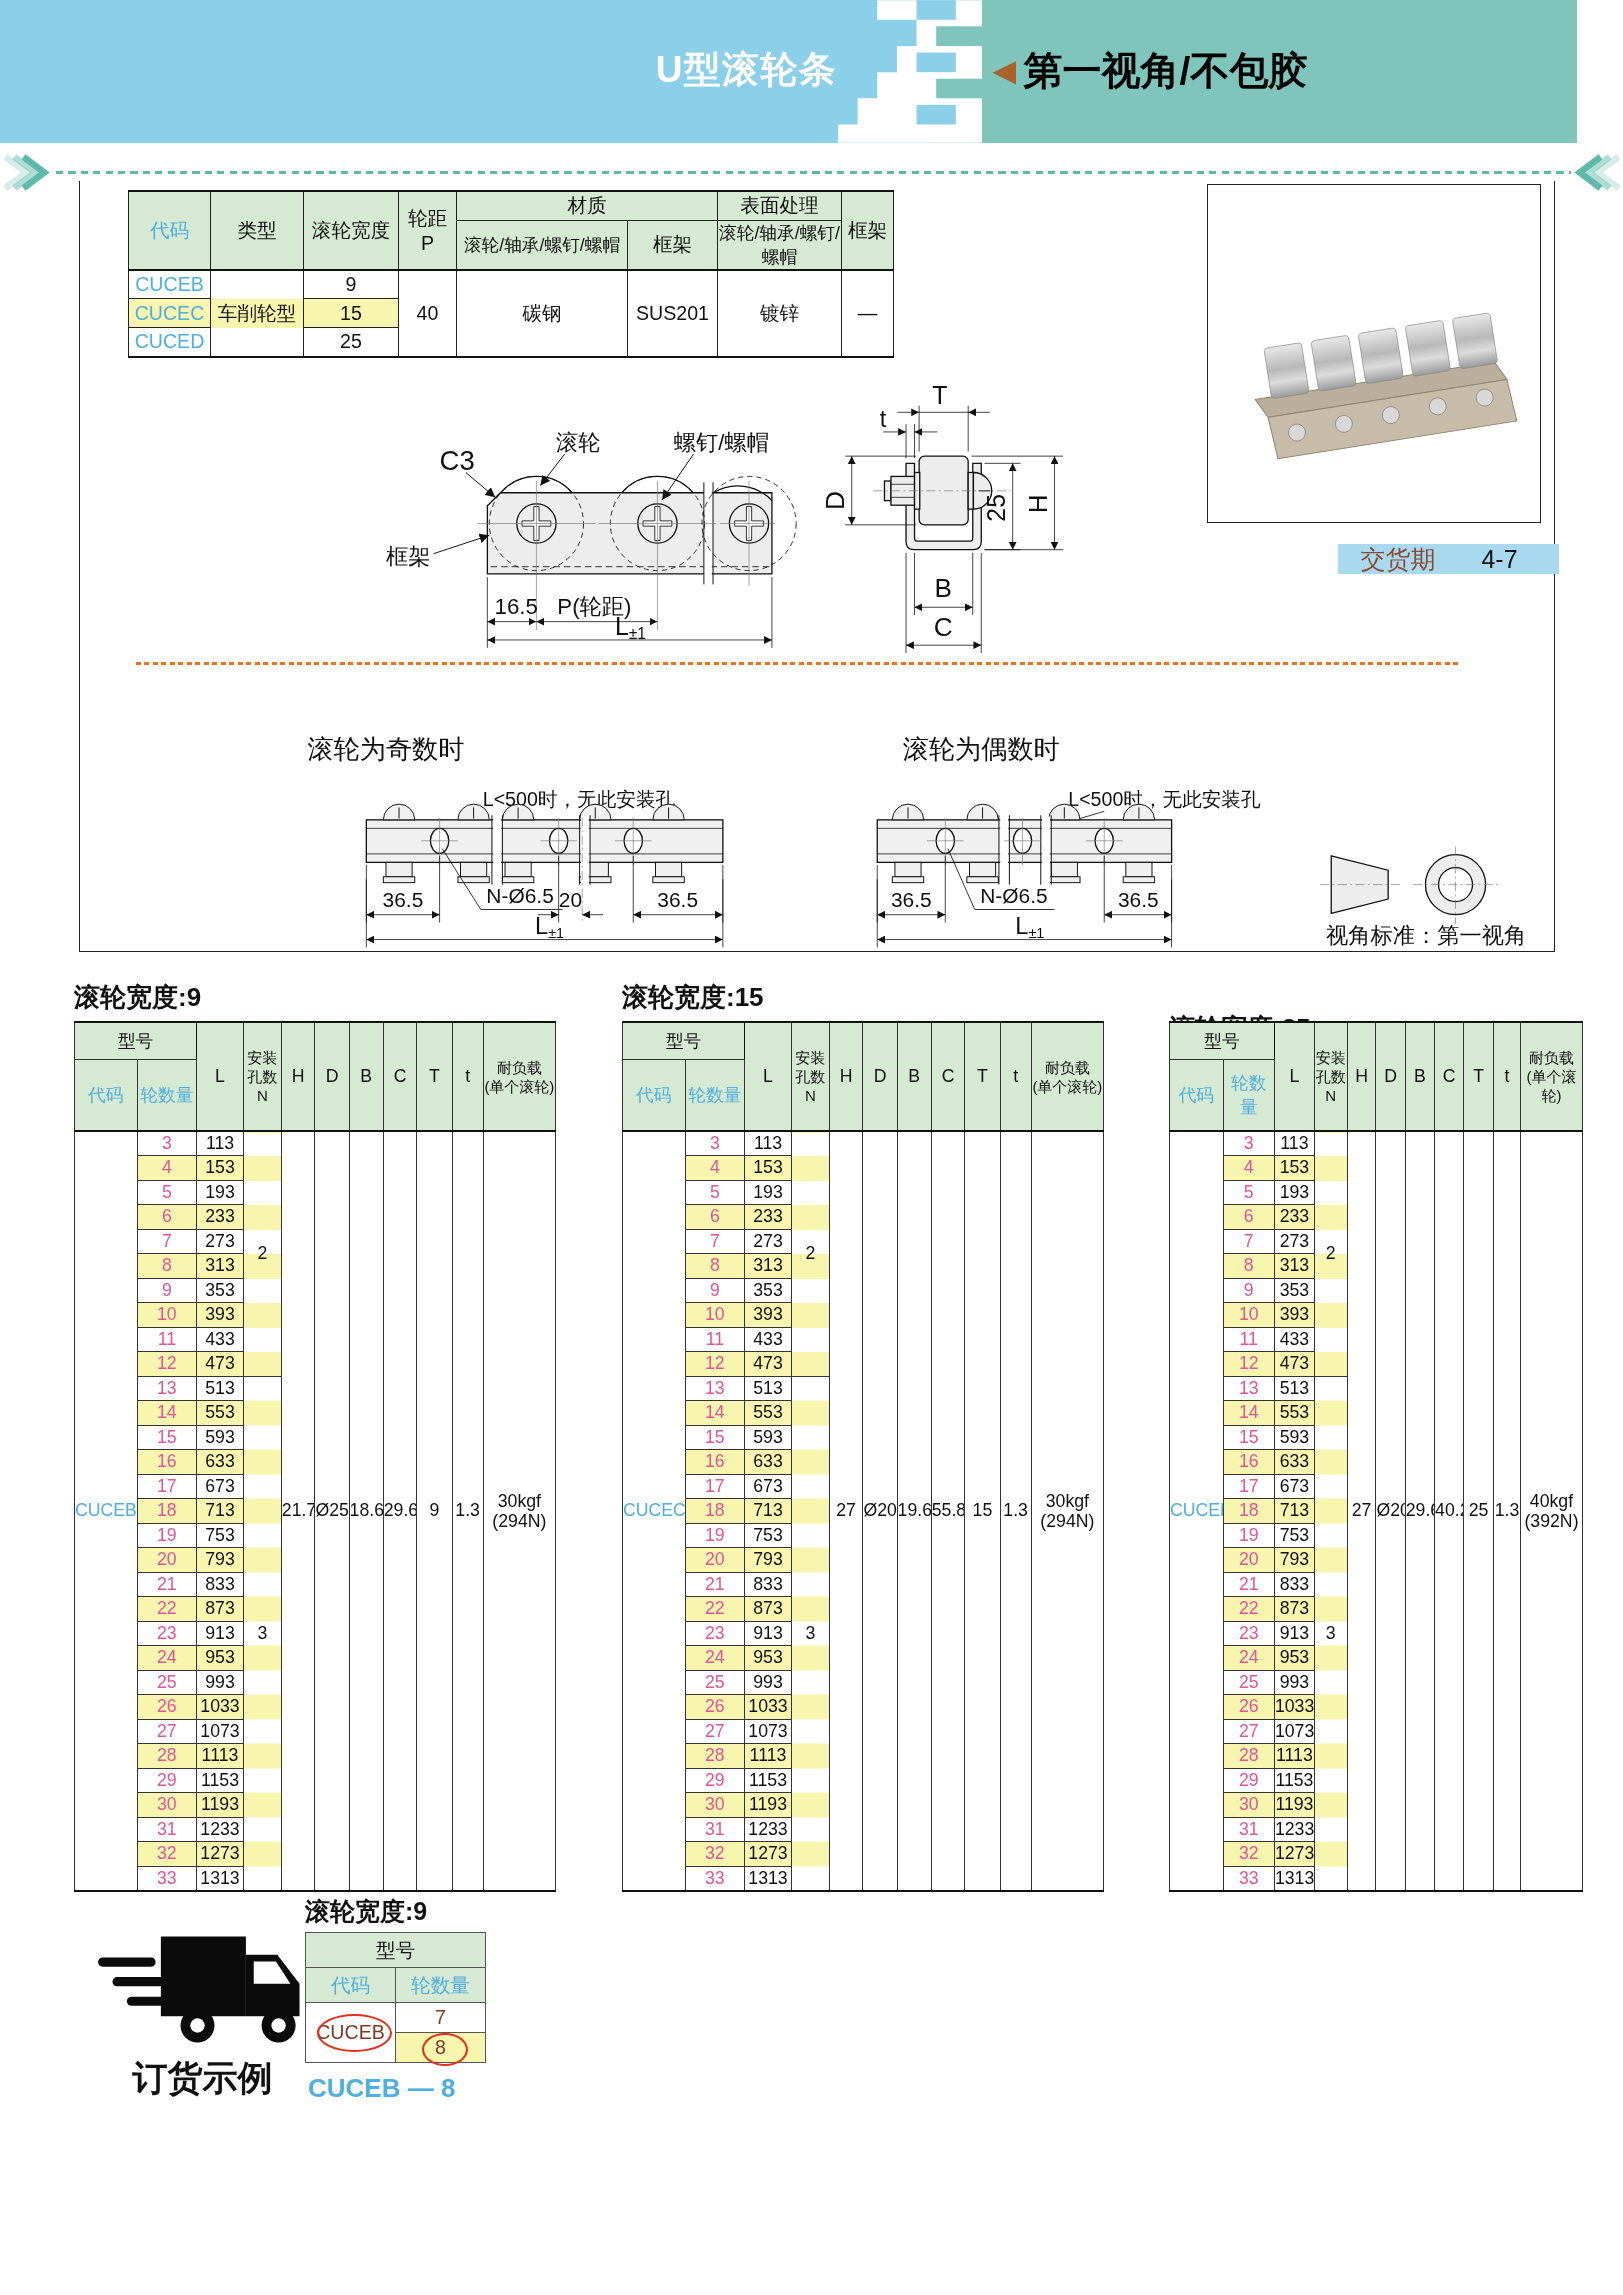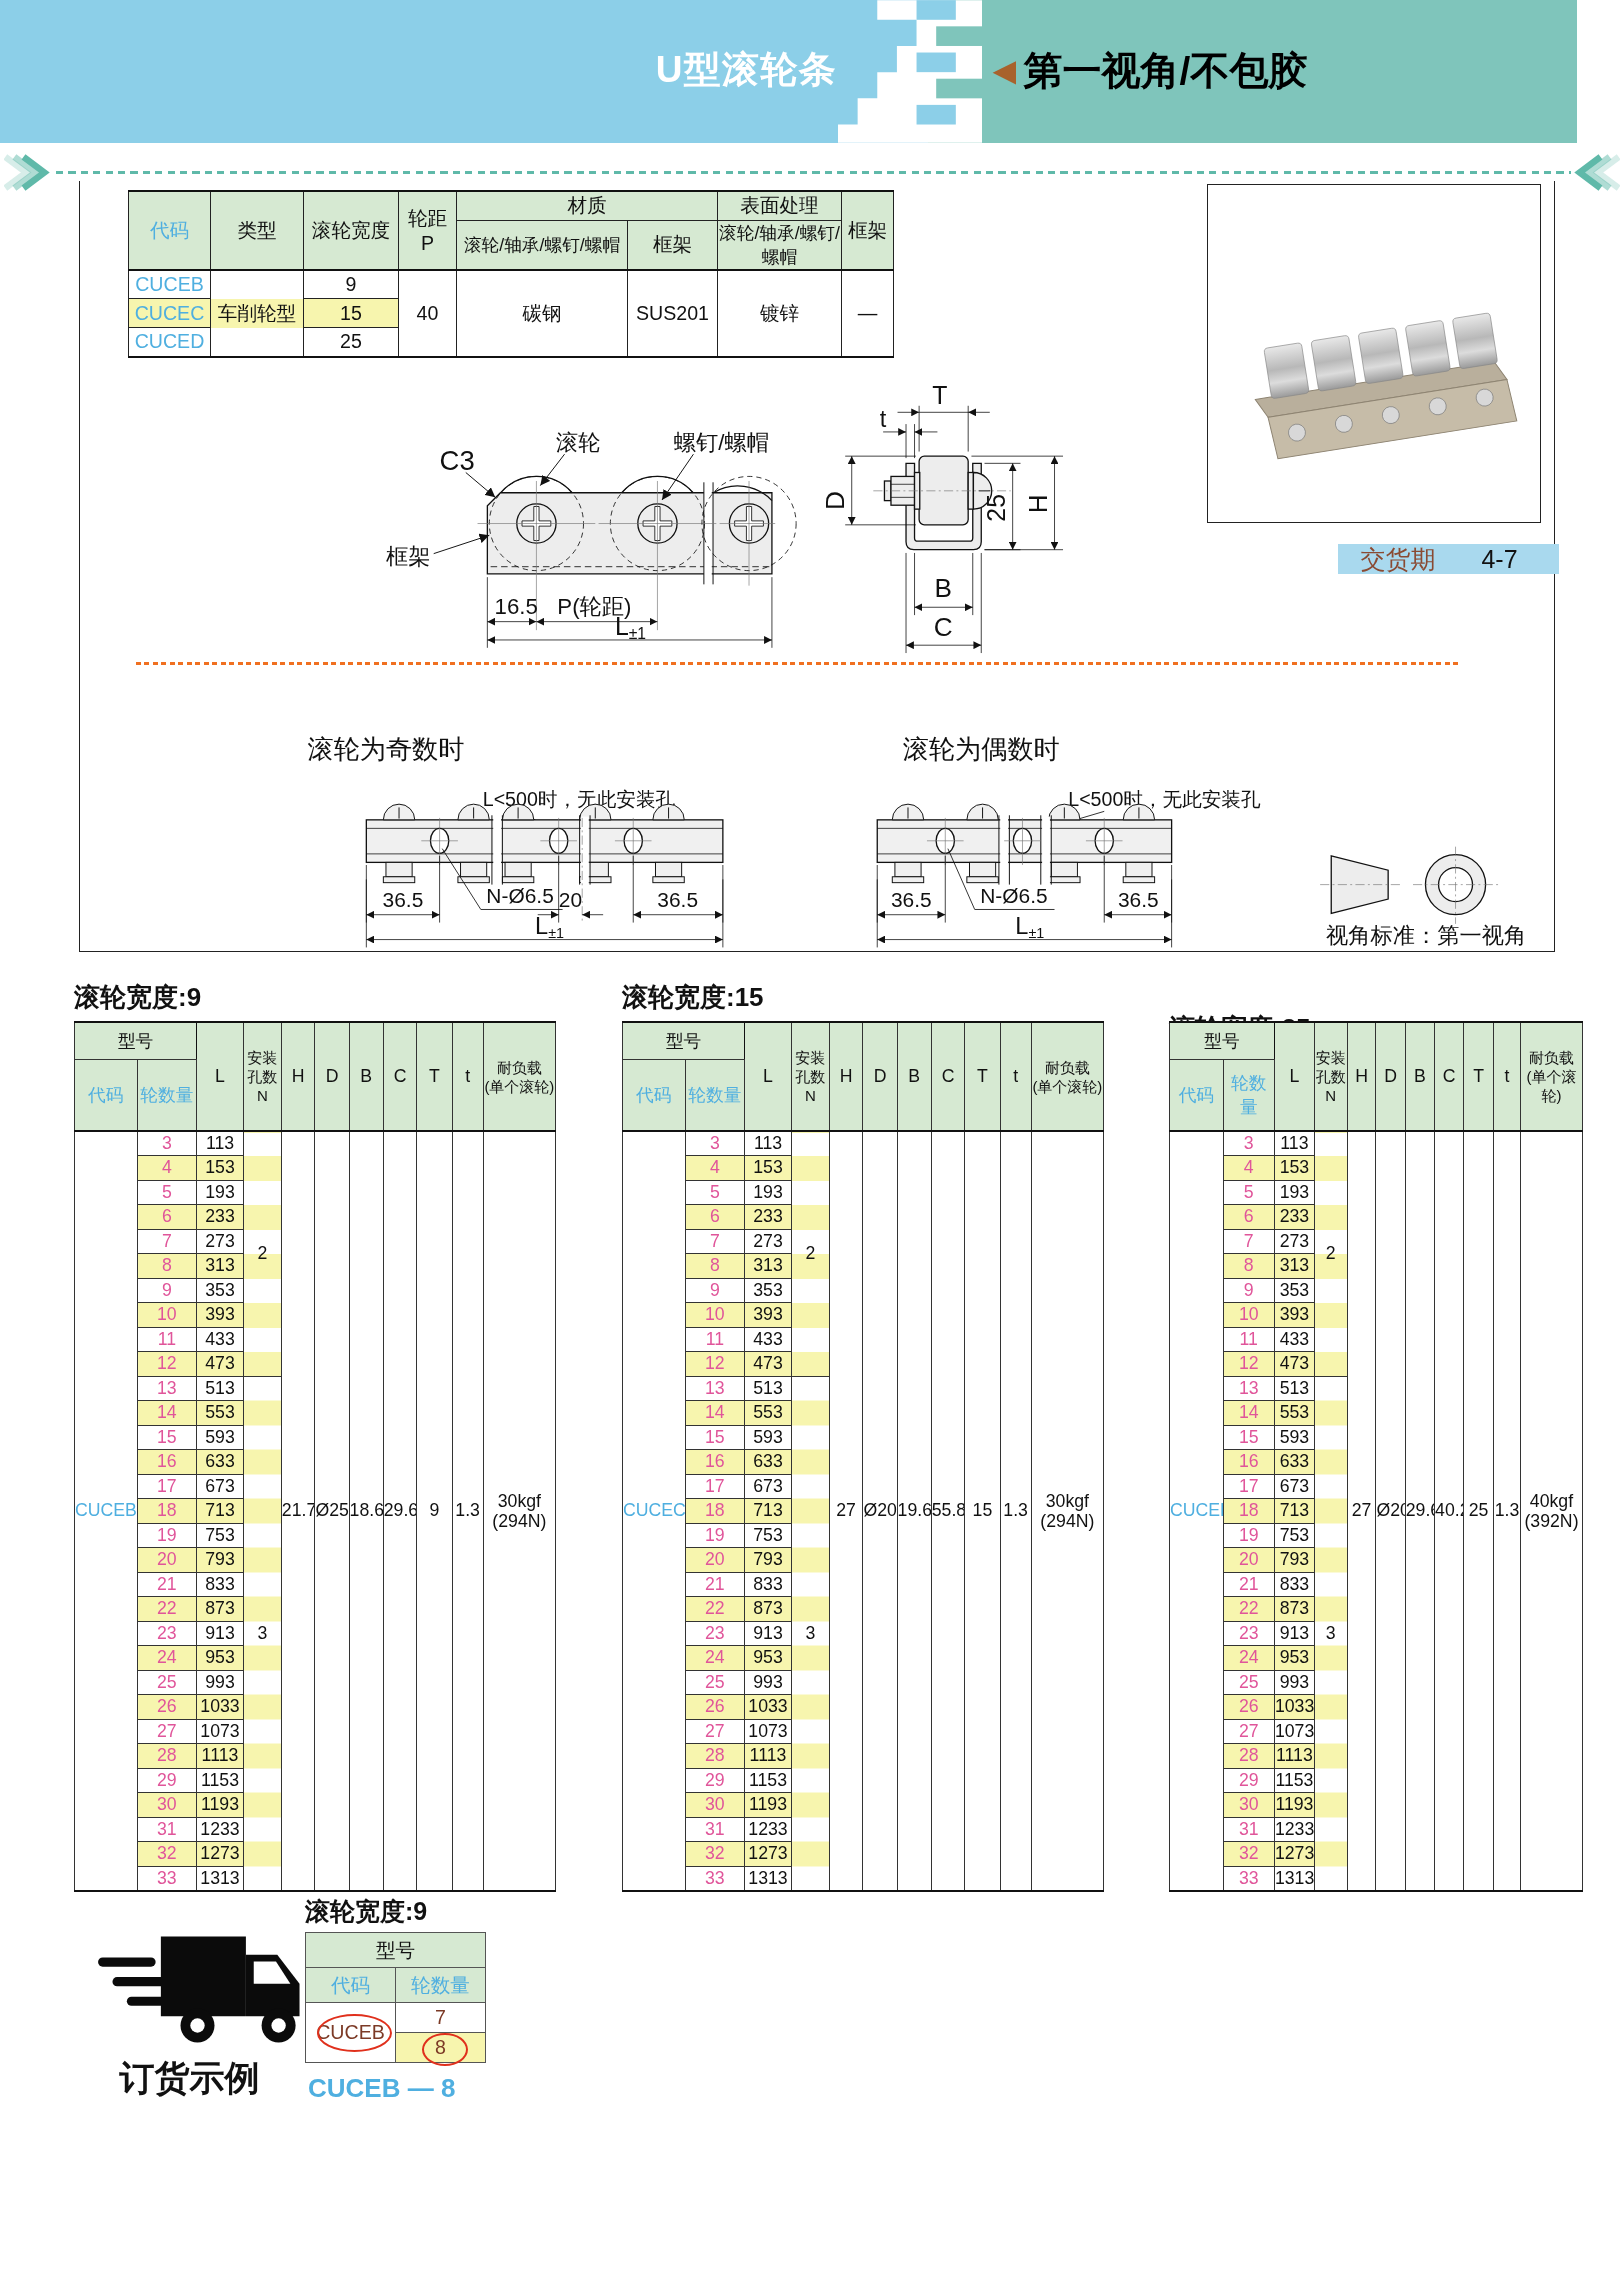--- a/index.html
+++ b/index.html
@@ -57,21 +57,21 @@
   .size-table tbody tr{height:24.5px}
   .size-table .hsub{font-size:15px;line-height:19px}
   .size-table .underhdr{border-bottom:2.3px solid #111 !important}
   .size-table .thickR{border-right:1.6px solid #111}
   .pink{color:#e0559a;font-weight:bold}
   .codecell{color:#4fafe0;font-size:19.6px;border-right:0.7px solid #333}
   .stripe{background:repeating-linear-gradient(to bottom,#fff 0 24.5px,#f7f5ae 24.5px 49px)}
   .loadcell{font-size:17px;line-height:20px}
 
   
-  .order-label{left:80px;top:2055px;width:219px;text-align:center;font-size:35px;font-weight:bold}
+  .order-label{left:93px;top:2055px;width:219px;text-align:center;font-size:35px;font-weight:bold}
   .mini-title{left:305px;top:1895px;font-size:25px;font-weight:bold;white-space:nowrap}
   .mini{left:305px;top:1932px;width:181px}
   .mini table{border-collapse:collapse;table-layout:fixed;width:181px}
   .mini th,.mini td{border:1px solid #555;text-align:center;padding:0;font-size:19.6px;font-weight:normal}
   .mini thead th{background:#d6e9d2}
   .mini tr{height:35px}
   .mini tbody tr{height:30px}
   .brown{color:#7c3a26;font-weight:bold}
   .red-ellipse{border:2px solid #e0301c;border-radius:50%}
   .order-result{left:308px;top:2073px;font-size:26px;color:#4fafe0;font-weight:bold;white-space:nowrap}

